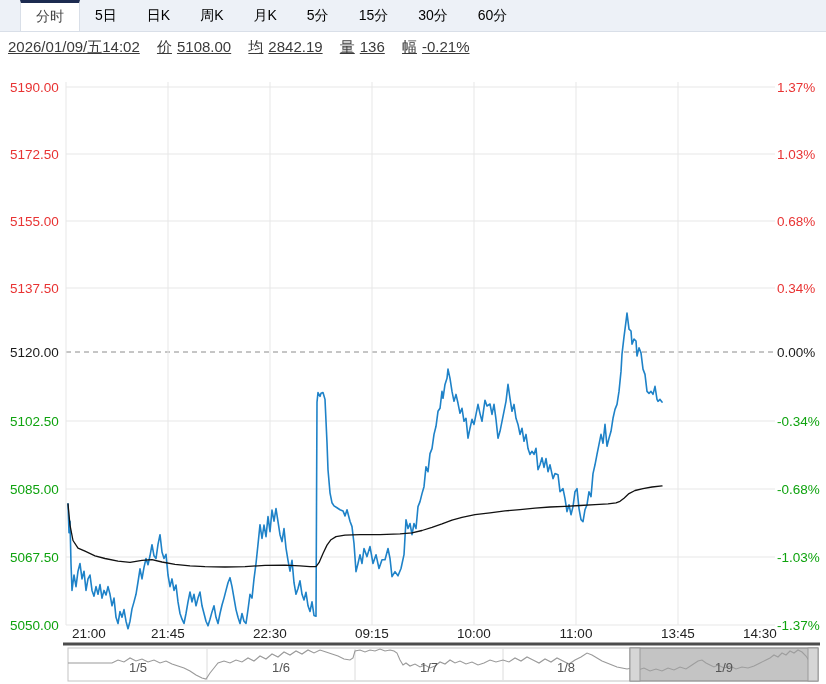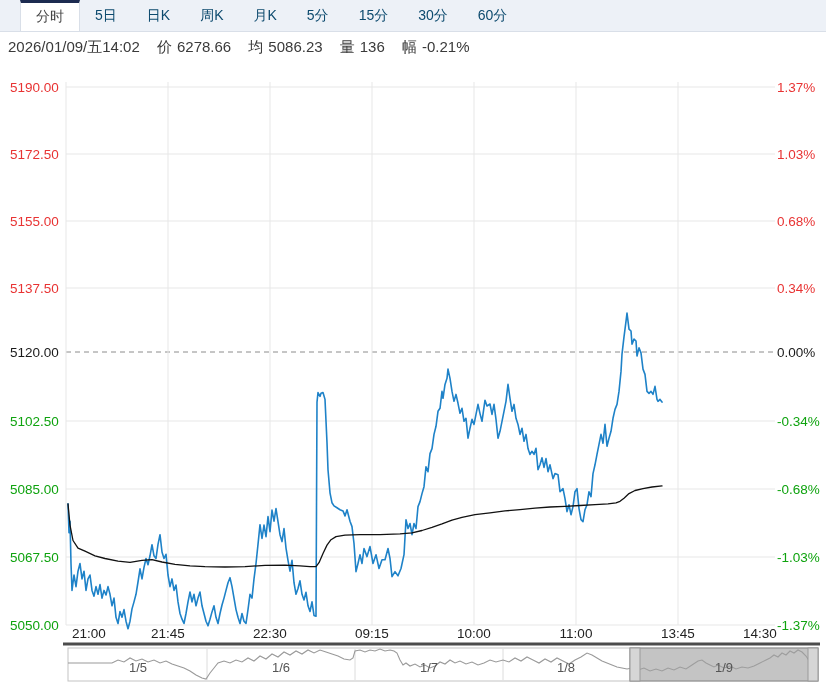--- a/index.html
+++ b/index.html
@@ -1,25 +1,25 @@
 <!DOCTYPE html>
 <html><head>
 <meta charset="utf-8">
 <style>
   html,body{margin:0;padding:0;background:#fff;}
   .app{position:relative;width:826px;height:684px;background:#fff;overflow:hidden;
        font-family:"Liberation Sans","DejaVu Sans",sans-serif;}
   .tabbar{position:absolute;top:0;left:0;width:826px;height:32px;background:#edf1f7;
           border-bottom:1px solid #d9dfe8;display:flex;align-items:stretch;
           padding-left:20px;box-sizing:border-box;}
-  .tab{font-size:14px;color:#0c4a6e;padding:0 15px;line-height:31px;white-space:nowrap;}
+  .tab{font-size:14px;color:#000000;padding:0 15px;line-height:31px;white-space:nowrap;}
   .tab.active{background:#fff;border-top:3px solid #1c2b50;border-left:1px solid #d9dfe8;
           border-right:1px solid #d9dfe8;line-height:27px;color:#444;}
   .infobar{position:absolute;top:38px;left:8px;font-size:15px;color:#3a3a3a;white-space:nowrap;}
-  .infobar .pair{margin-right:13px;}
+  .infobar .pair{margin-right:13px;text-decoration:underline;}
   .infobar .lbl{margin-right:5px;}
   svg.chart{position:absolute;top:0;left:0;pointer-events:none;}
   svg.chart [data-interactable="true"]{pointer-events:auto;cursor:pointer;}
 </style>
 </head>
 <body>
 
 <div class="app" data-interactable="false">
 
   <div class="tabbar" data-interactable="false">
@@ -29,22 +29,22 @@
     <div class="tab" data-interactable="true">周K</div>
     <div class="tab" data-interactable="true">月K</div>
     <div class="tab" data-interactable="true">5分</div>
     <div class="tab" data-interactable="true">15分</div>
     <div class="tab" data-interactable="true">30分</div>
     <div class="tab" data-interactable="true">60分</div>
   </div>
 
   <div class="infobar" data-interactable="false">
     <span class="pair" data-interactable="false">2026/01/09/五14:02</span>
-    <span class="pair" data-interactable="false"><span class="lbl" data-interactable="false">价</span><span data-interactable="false">6278.66</span></span>
-    <span class="pair" data-interactable="false"><span class="lbl" data-interactable="false">均</span><span data-interactable="false">5086.23</span></span>
+    <span class="pair" data-interactable="false"><span class="lbl" data-interactable="false">价</span><span data-interactable="false">5108.00</span></span>
+    <span class="pair" data-interactable="false"><span class="lbl" data-interactable="false">均</span><span data-interactable="false">2842.19</span></span>
     <span class="pair" data-interactable="false"><span class="lbl" data-interactable="false">量</span><span data-interactable="false">136</span></span>
     <span class="pair" data-interactable="false"><span class="lbl" data-interactable="false">幅</span><span data-interactable="false">-0.21%</span></span>
   </div>
 
   <svg class="chart" id="chart-svg" width="826" height="684" viewBox="0 0 826 684" data-interactable="false">
       <rect x="66" y="82" width="709" height="543" fill="#ffffff" data-interactable="true"></rect>
       <line x1="66" y1="87" x2="775" y2="87" stroke="#e7e7e7" stroke-width="1" data-interactable="false"></line>
       <text x="10" y="92" fill="#e83333" text-anchor="start" font-size="13.5" font-family="&quot;Liberation Sans&quot;,&quot;DejaVu Sans&quot;,sans-serif" data-interactable="false">5190.00</text>
       <text x="777" y="92" fill="#e83333" text-anchor="start" font-size="13.5" font-family="&quot;Liberation Sans&quot;,&quot;DejaVu Sans&quot;,sans-serif" data-interactable="false">1.37%</text>
       <line x1="66" y1="154" x2="775" y2="154" stroke="#e7e7e7" stroke-width="1" data-interactable="false"></line>

